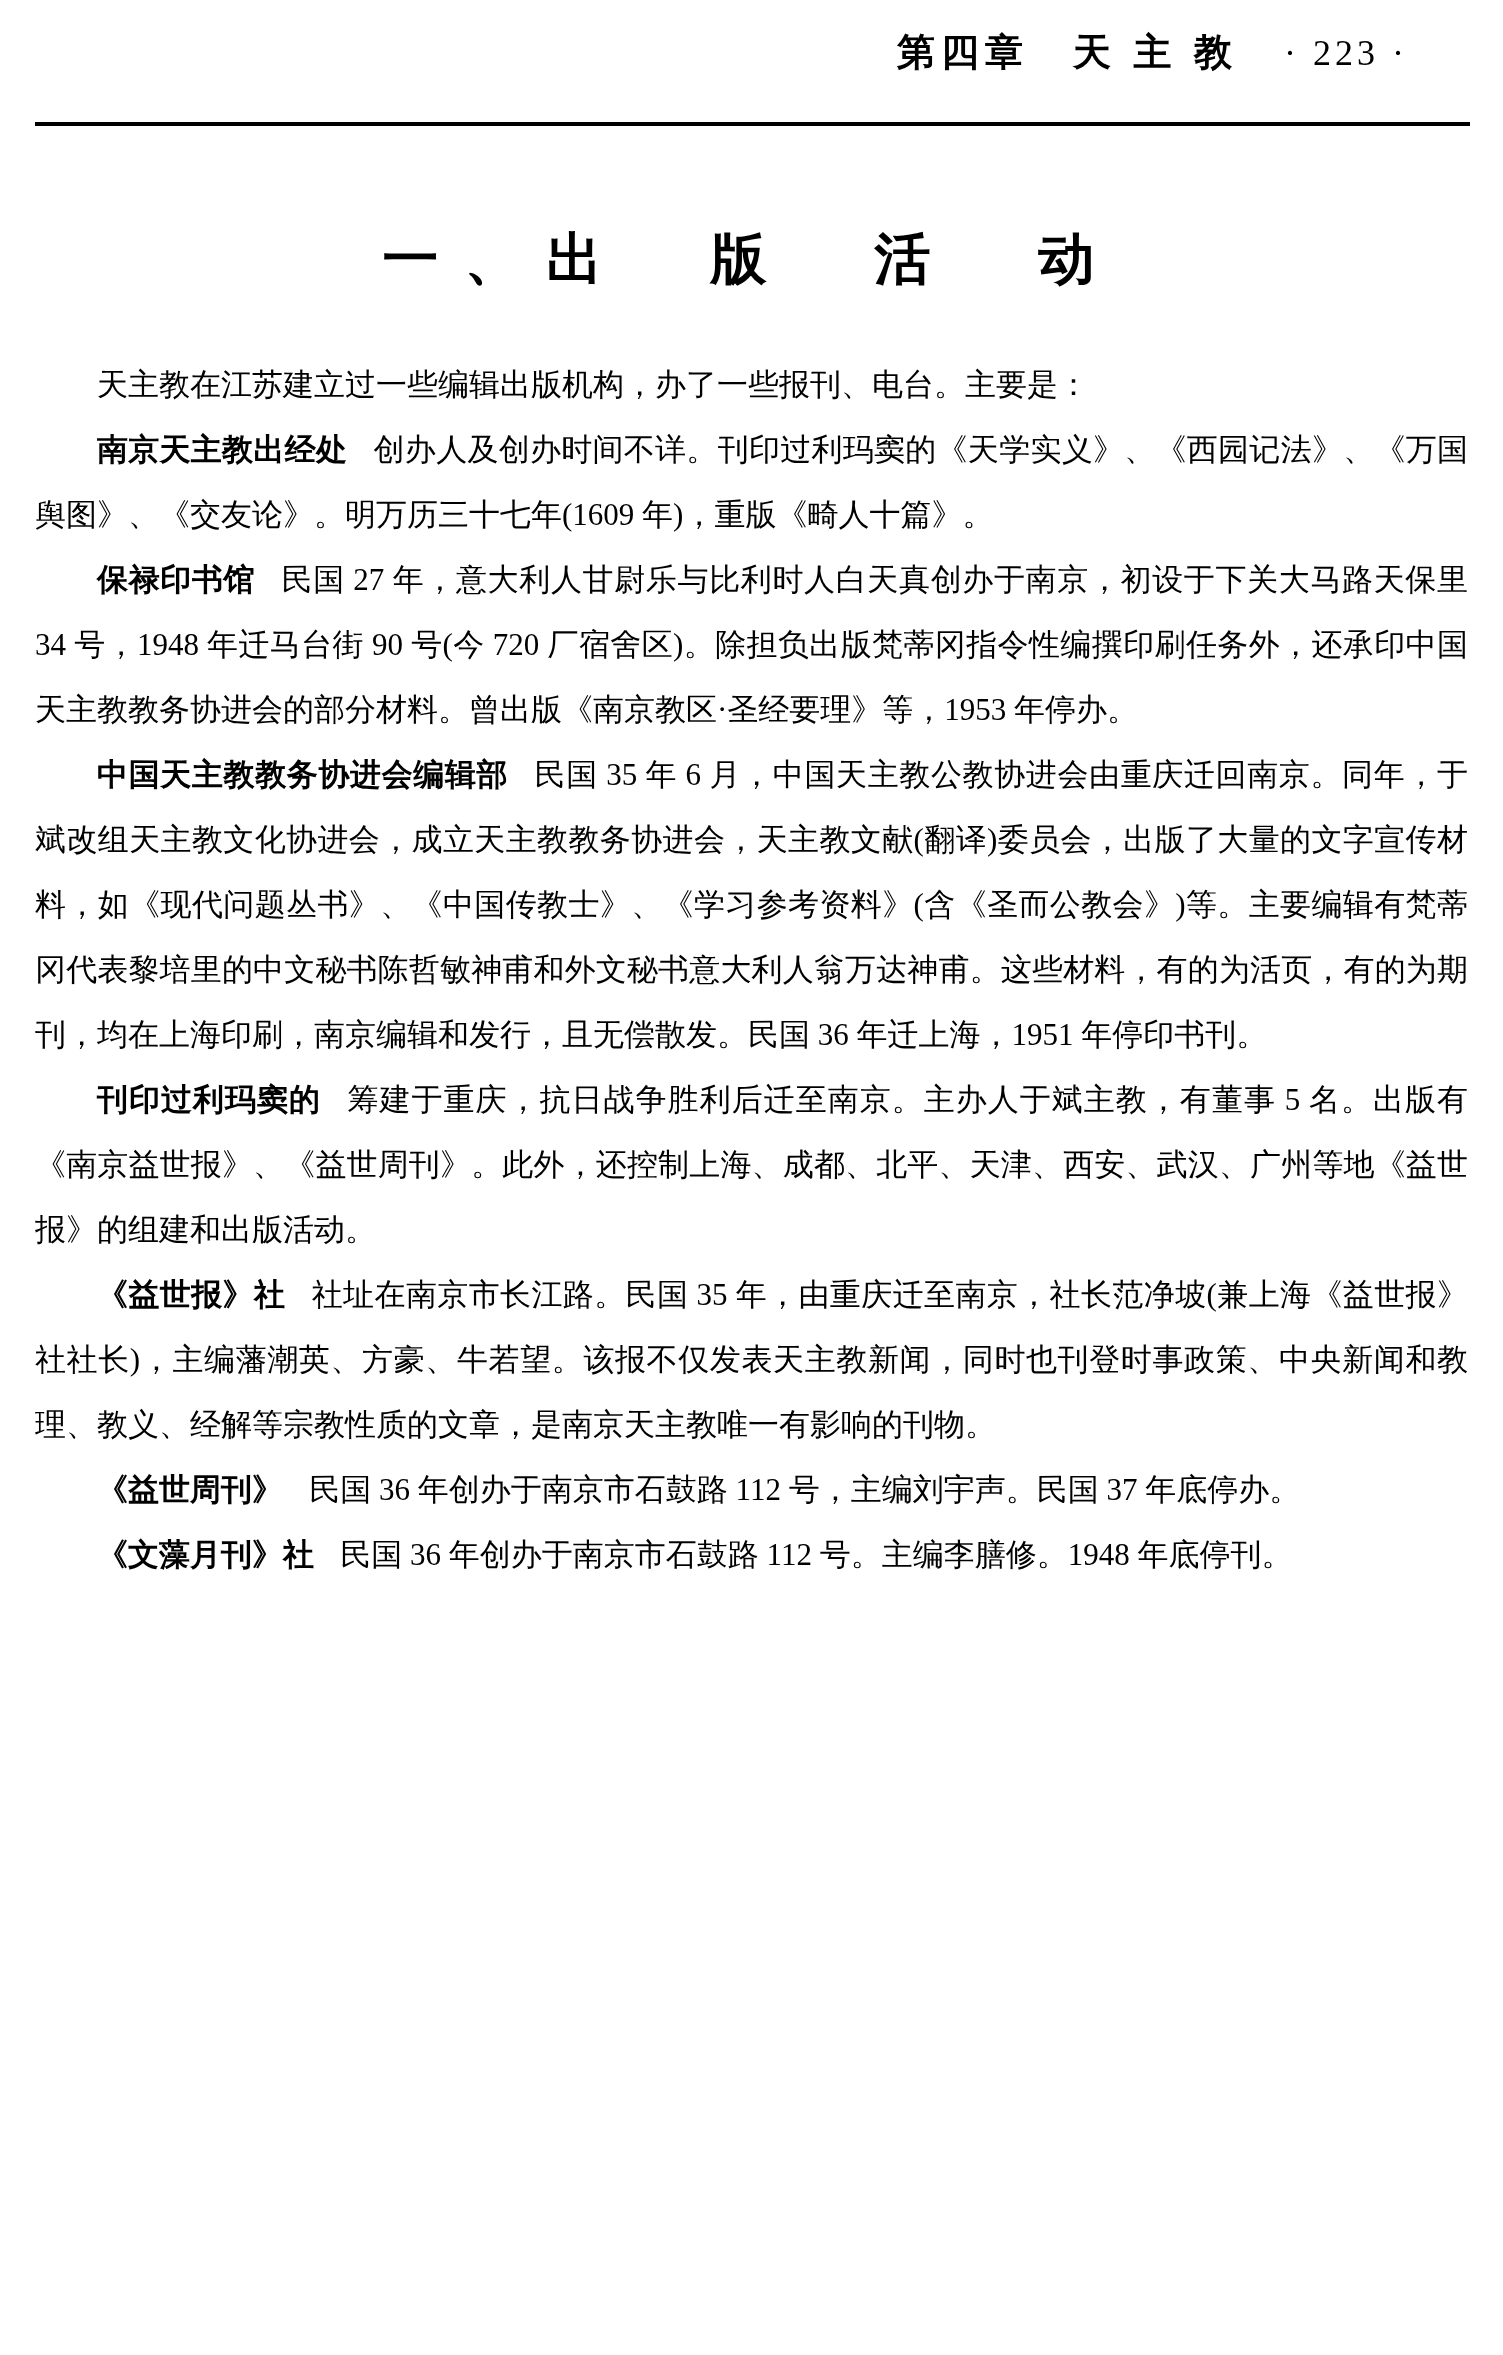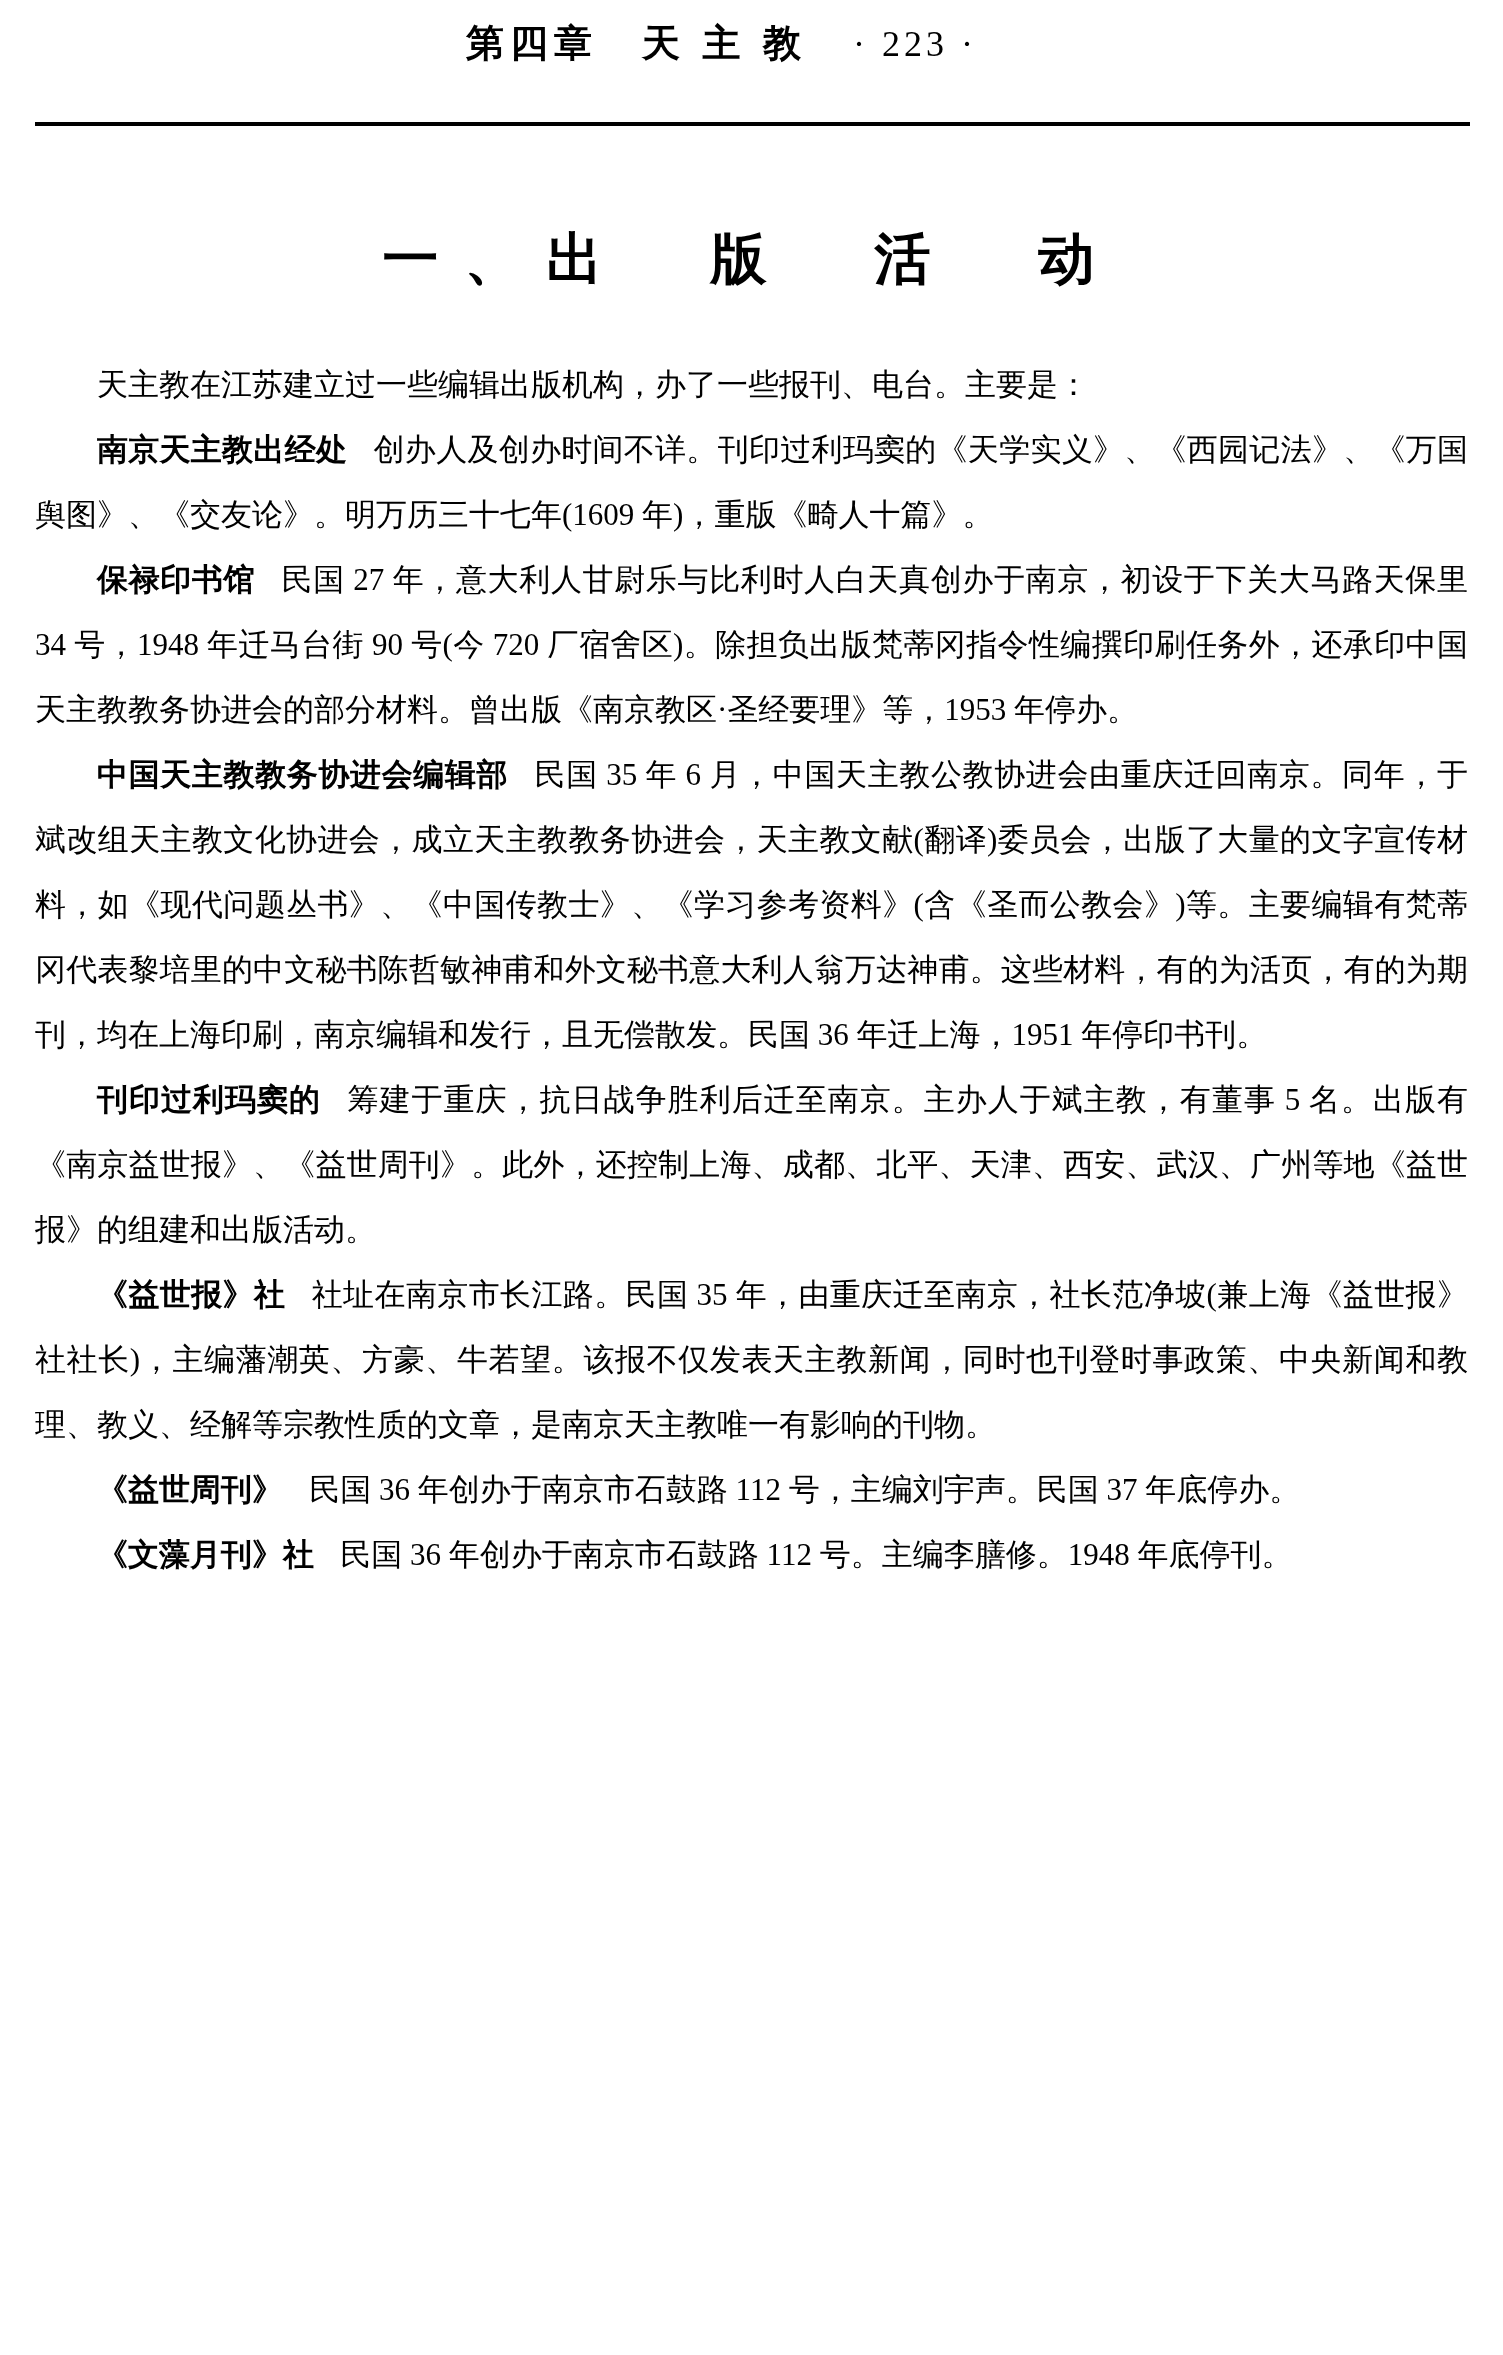--- a/index.html
+++ b/index.html
@@ -9,24 +9,24 @@
     height: 2355px;
     margin: 0 auto;
     background: #ffffff;
     color: #000;
     font-family: "Liberation Serif", "DejaVu Serif", serif;
     overflow: hidden;
     box-sizing: border-box;
   }
   .running-head {
     position: absolute;
-    top: 18px;
+    top: 27px;
     left: 35px;
     right: 95px;
-    text-align: center;
+    text-align: right;
     white-space: nowrap;
   }
   .running-head .chapter {
     font-family: "Liberation Sans", "DejaVu Sans", sans-serif;
     font-weight: bold;
     font-size: 38px;
     letter-spacing: 6px;
   }
   .running-head .pageno {
     font-size: 36px;

